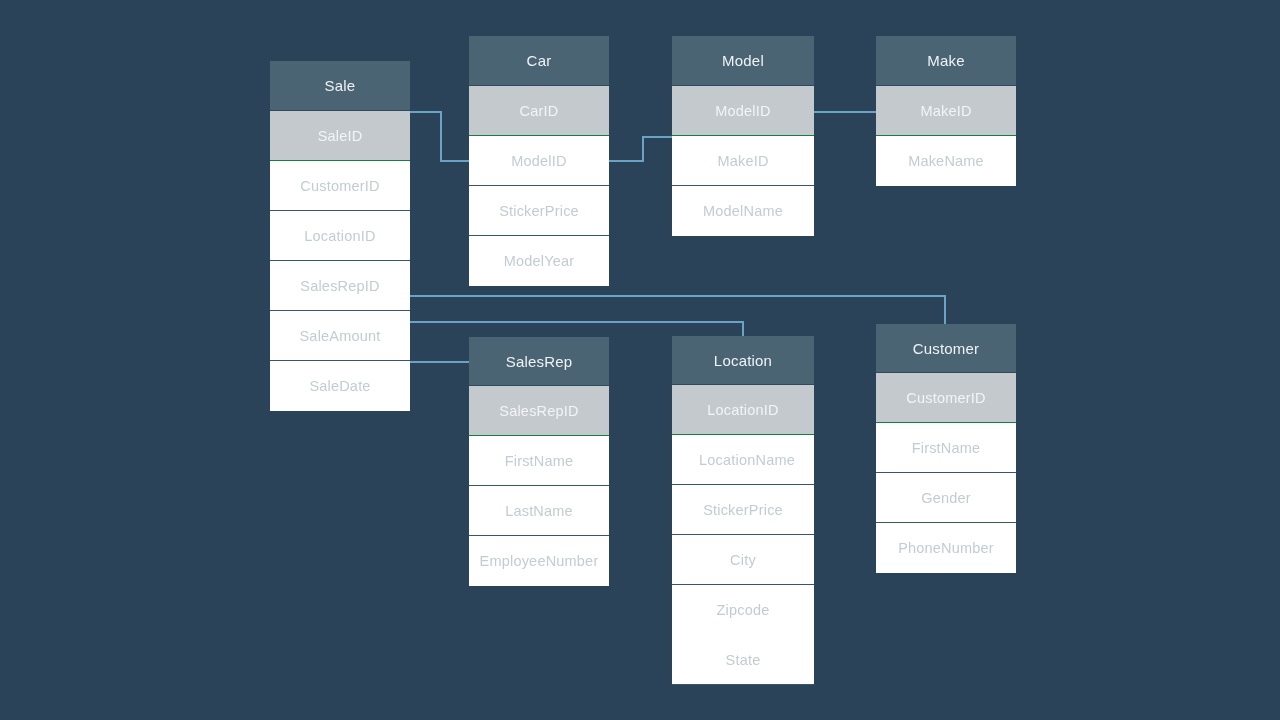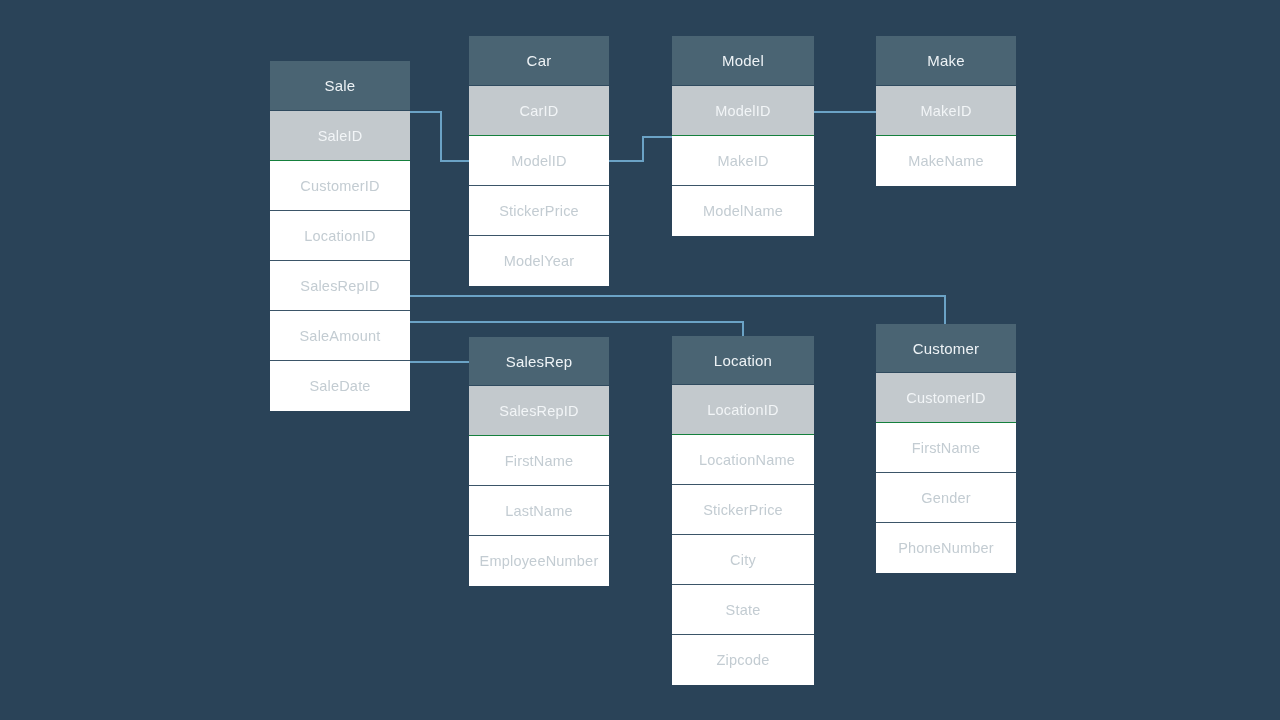--- a/index.html
+++ b/index.html
@@ -104,22 +104,22 @@
         <div class="field" style="height: 50px;">FirstName</div>
         <div class="field" style="height: 50px;">LastName</div>
         <div class="field last" style="height: 50px;">EmployeeNumber</div>
       </div>
       <div class="entity" style="left: 672px; top: 336px; width: 142px;">
         <div class="entity-header" style="height: 49px;">Location</div>
         <div class="field pk" style="height: 50px;">LocationID</div>
         <div class="field" style="height: 50px; padding-left: 8px;">LocationName</div>
         <div class="field" style="height: 50px;">StickerPrice</div>
         <div class="field" style="height: 50px;">City</div>
+        <div class="field last" style="height: 50px;">Zipcode</div>
         <div class="field" style="height: 50px;">State</div>
-        <div class="field last" style="height: 50px;">Zipcode</div>
       </div>
       <div class="entity" style="left: 876px; top: 324px; width: 140px;">
         <div class="entity-header" style="height: 49px;">Customer</div>
         <div class="field pk" style="height: 50px;">CustomerID</div>
         <div class="field" style="height: 50px;">FirstName</div>
         <div class="field" style="height: 50px;">Gender</div>
         <div class="field last" style="height: 50px;">PhoneNumber</div>
       </div>
     </div>
 </div>

